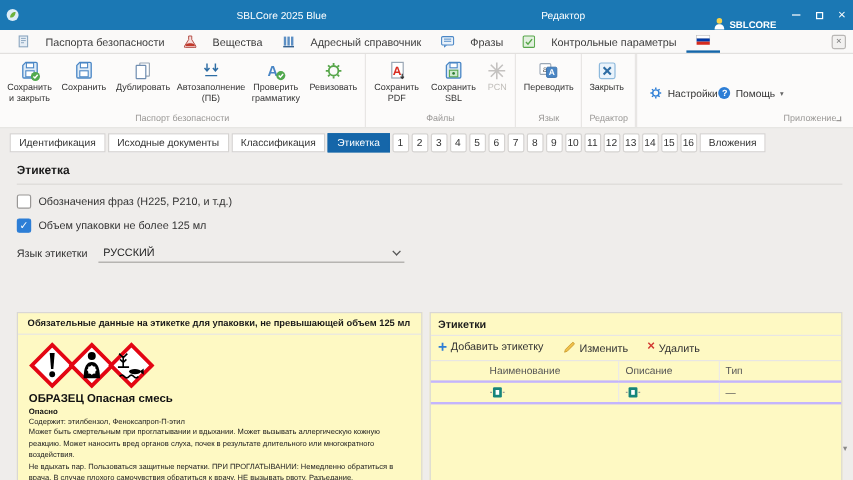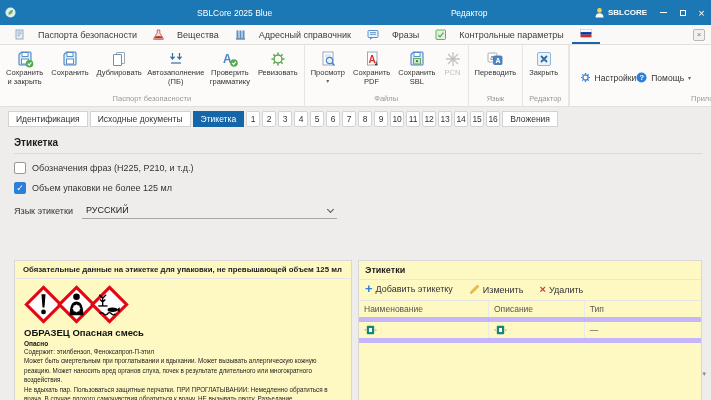--- a/index.html
+++ b/index.html
@@ -5,21 +5,21 @@
   *{box-sizing:border-box;margin:0;padding:0;}
   html,body{width:711px;height:400px;}
   body{font-family:"Liberation Sans",sans-serif;background:#efedeb;overflow:hidden;position:relative;}
 
   
   .titlebar{height:25px;background:#1b78b4;display:flex;align-items:center;color:#fff;position:relative;}
   .logo{margin-left:5px;display:flex;}
   .tb-title{position:absolute;left:0;width:66%;text-align:center;font-size:8.5px;}
   .tb-doc{position:absolute;left:33%;width:66%;text-align:center;font-size:8.5px;}
   .tb-right{margin-left:auto;display:flex;align-items:center;height:100%;position:relative;z-index:2;}
-  .account{display:flex;align-items:center;gap:3px;font-size:8px;font-weight:bold;padding:0 7px;height:100%;}
+  .account{display:flex;align-items:flex-end;gap:3px;font-size:8px;font-weight:bold;padding:0 7px;height:100%;}
   .wbtn{width:19px;height:100%;display:flex;align-items:center;justify-content:center;font-size:10px;color:#fff;}
   .min-glyph{width:7px;border-top:1px solid #fff;display:inline-block;}
   .restore-glyph{width:6px;height:6px;border:1px solid #fff;display:inline-block;}
   .close-x::before{content:"×";font-size:11px;}
 
   
   .modulebar{height:20px;background:#faf9f8;border-bottom:1px solid #e2e0de;display:flex;align-items:stretch;padding-left:6px;}
   .mtab{display:flex;align-items:center;gap:4px;padding:0 8px;font-size:9px;color:#3c3c3c;}
   .mtab .lbl{white-space:nowrap;padding-left:9px;}
   .mtab.active{color:#1566a9;font-weight:bold;border-bottom:2px solid #1566a9;}
@@ -75,21 +75,21 @@
 
   .labels-panel{flex:1;display:flex;flex-direction:column;}
   .lp-title{font-size:9px;font-weight:bold;padding:4px 6px;border-bottom:1px solid #e8e6e4;color:#1b1b1b;}
   .lp-toolbar{display:flex;gap:16px;padding:4px 6px 5px;font-size:9px;color:#333;align-items:center;}
   .tool{display:flex;align-items:center;gap:3px;}
   .plus{color:#2d7ed6;font-weight:bold;font-size:13px;line-height:0.8;}
   .plus::before{content:"+";}
   .delx{color:#d23b33;font-weight:bold;font-size:11px;line-height:0.9;}
   .delx::before{content:"×";}
   .lp-table{flex:1;display:flex;flex-direction:column;font-size:8.5px;}
-  .trow{display:flex;border-bottom:5px solid #c4b5fd;border-top:1px solid #e8e6e4;}
+  .trow{display:flex;border-bottom:2px solid #c4b5fd;border-top:1px solid #e8e6e4;padding-left:44px;}
   .trow.body{border-top:none;}
   .trow.head{color:#555;}
   .tcell{padding:3px 5px;border-right:1px solid #eceae8;display:flex;align-items:center;}
   .c1{width:38%;}.c2{width:28%;}.c3{flex:1;border-right:none;color:#555;}
 
   .scrollhint{position:absolute;right:5px;top:370px;font-size:7px;color:#8a8886;}
 </style>
 </head>
 <body>
 
@@ -236,32 +236,20 @@
             </svg>
         </span>
         <span>Ревизовать</span>
       </div>
     </div>
     <div class="rgname" data-name="ribbon-group-label">Паспорт безопасности</div>
   </div>
 
   <div class="rgroup" data-name="ribbon-group-files">
     <div class="rbuttons">
-      <div class="rbtn" data-name="preview-button">
-        <span class="ricon" data-name="preview-icon">
-          <svg width="18" height="18">
-              <rect x="4" y="2" width="10" height="13" fill="#fff" stroke="#9aa7b5" stroke-width="1"></rect>
-              <path d="M6 5 H12 M6 7 H12" stroke="#c3cdd8" stroke-width="0.9"></path>
-              <circle cx="10.5" cy="10.5" r="3.2" fill="#e8f1fa" stroke="#4a86c5" stroke-width="1.2"></circle>
-              <path d="M12.9 12.9 L15.5 15.5" stroke="#4a86c5" stroke-width="1.5"></path>
-            </svg>
-        </span>
-        <span>Просмотр</span>
-        <span class="ddown" data-name="chevron-down-icon">▾</span>
-      </div>
       <div class="rbtn" data-name="save-pdf-button">
         <span class="ricon" data-name="save-pdf-icon">
           <svg width="18" height="18">
               <rect x="4.5" y="2" width="9.5" height="13" fill="#fff" stroke="#9aa7b5" stroke-width="1"></rect>
               <text x="5.4" y="12.5" font-size="10" font-weight="bold" fill="#d93025" font-family="Liberation Sans, sans-serif">A</text>
               <path d="M13.2 11.5 V15 M11.8 13.8 L13.2 15.3 L14.6 13.8" stroke="#333" stroke-width="1" fill="none"></path>
             </svg>
         </span>
         <span>Сохранить PDF</span>
       </div>
@@ -345,20 +333,21 @@
     <div class="appgname" data-name="ribbon-group-label">
       <span>Приложение</span>
       <span class="launcher" data-name="dialog-launcher-icon"></span>
     </div>
   </div>
 </div>
 
 <div class="sectiontabs" data-name="section-tabbar">
   <button class="stab" data-name="tab-identification">Идентификация</button>
   <button class="stab" data-name="tab-source-documents">Исходные документы</button>
+  <button class="stab" data-name="tab-classification">Классификация</button>
   <button class="stab active" data-name="tab-label">Этикетка</button>
   <span class="numwrap" data-name="numbered-tabs">
       <button class="num-tab" data-name="tab-section-1">1</button>
       <button class="num-tab" data-name="tab-section-2">2</button>
       <button class="num-tab" data-name="tab-section-3">3</button>
       <button class="num-tab" data-name="tab-section-4">4</button>
       <button class="num-tab" data-name="tab-section-5">5</button>
       <button class="num-tab" data-name="tab-section-6">6</button>
       <button class="num-tab" data-name="tab-section-7">7</button>
       <button class="num-tab" data-name="tab-section-8">8</button>

